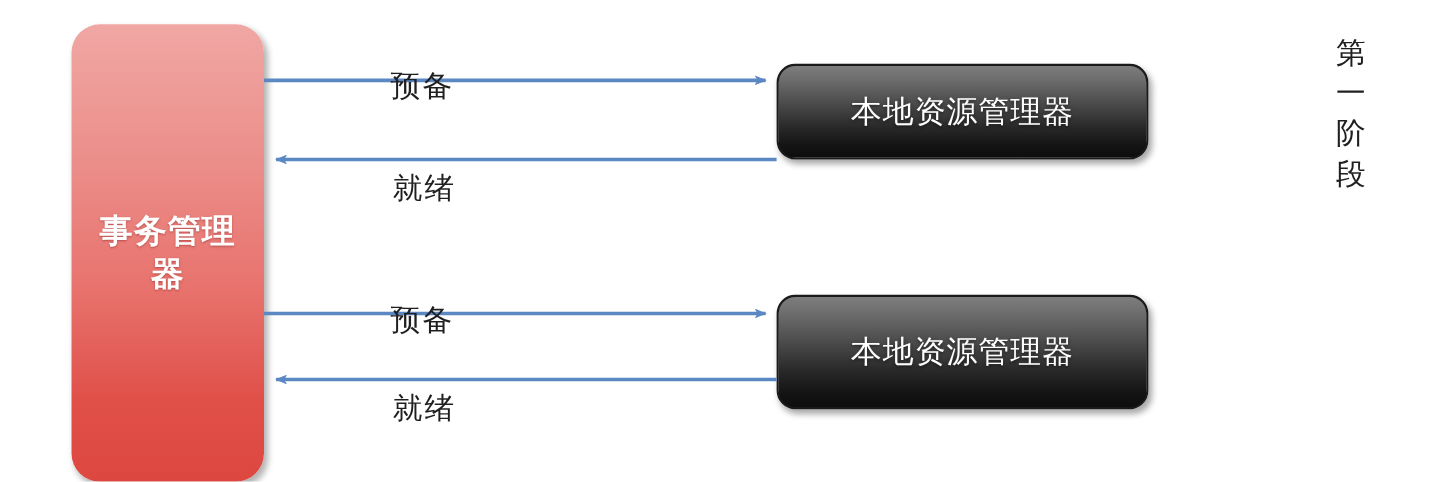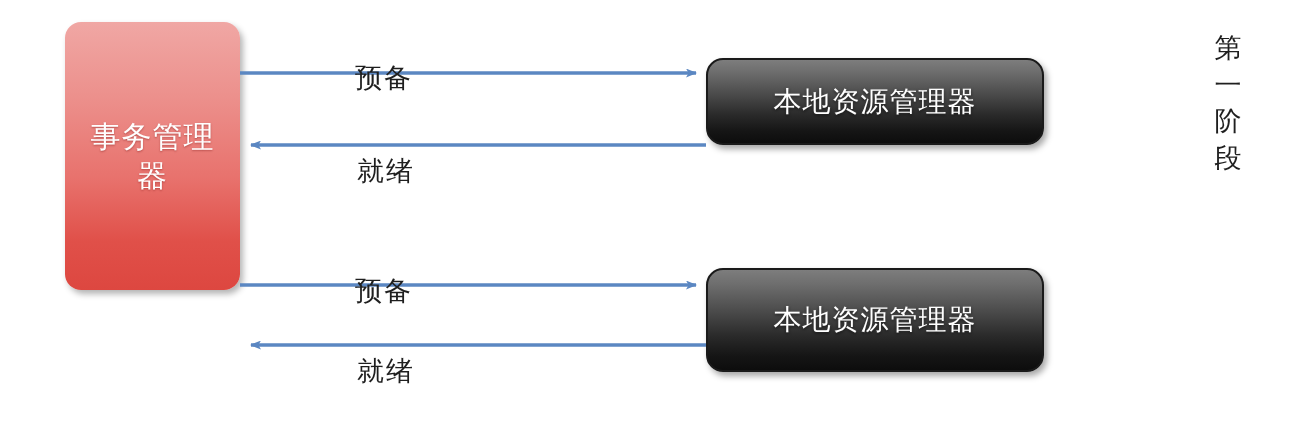--- a/index.html
+++ b/index.html
@@ -17,34 +17,35 @@
     background: #ffffff;
     overflow: hidden;
   }
 
   
   .tm-box {
     position: absolute;
     left: 65px;
     top: 22px;
     width: 175px;
-    height: 268px;
-    border-radius: 16px;
+    height: 416px;
+    border-radius: 26px;
     background: linear-gradient(to bottom,
                 #f0a7a4 0%,
                 #ec908c 28%,
                 #e8726d 58%,
                 #e05049 82%,
                 #dd4740 100%);
     box-shadow: 3px 4px 6px rgba(0,0,0,0.30);
     display: flex;
     align-items: center;
     justify-content: center;
     box-sizing: border-box;
     padding: 0 22px;
+    font-weight: bold;
   }
   .tm-label {
     color: #ffffff;
     font-size: 30px;
     line-height: 1.30;
     text-align: center;
     letter-spacing: 1px;
     text-shadow: 0 1px 2px rgba(120,20,20,0.45);
     font-family: "Liberation Serif", "DejaVu Serif", serif;
   }

